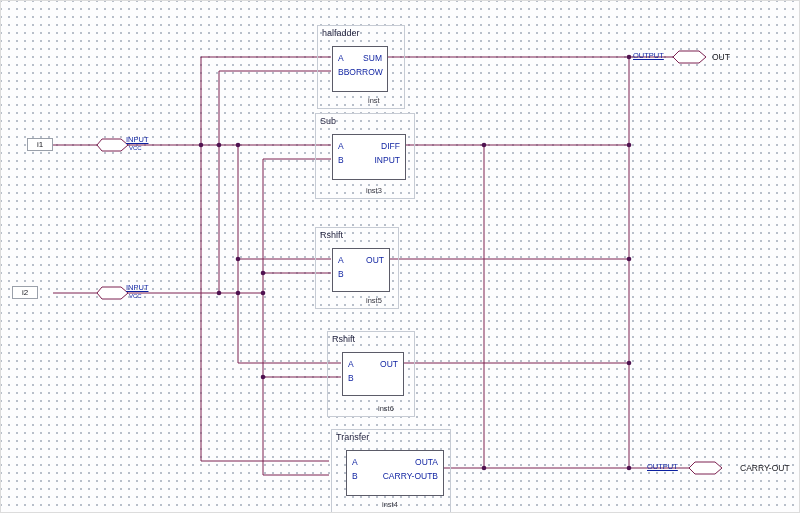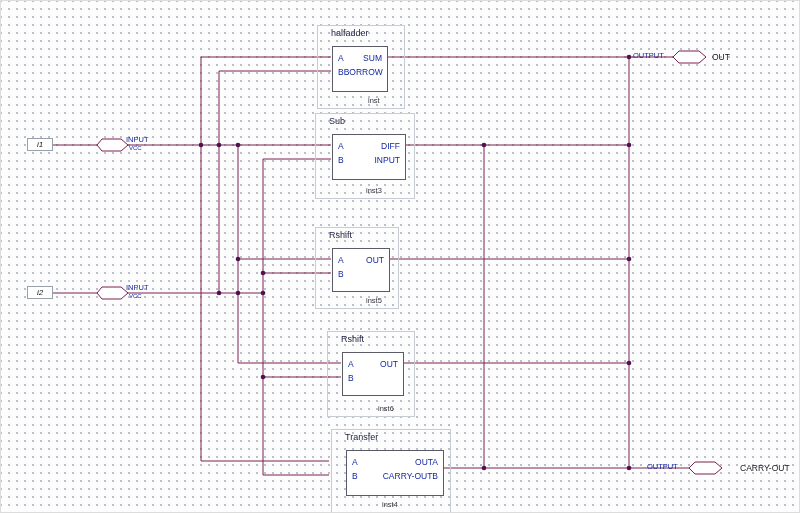--- a/index.html
+++ b/index.html
@@ -9,30 +9,30 @@
     background-image:radial-gradient(circle,#b8bfca 0.8px,rgba(0,0,0,0) 0.9px);
     background-size:8px 8px;background-position:4px 4px;
     font-family:"Liberation Sans",sans-serif;
     border:1px solid #dcdcdc;box-sizing:border-box;
   }
   svg.wires{position:absolute;left:0;top:0;width:800px;height:513px;}
   line.w{stroke:var(--wire,#7c2150);stroke-width:1;}
   circle.dot{fill:var(--junction,#4f1250);}
   polygon.tag{fill:#ffffff;stroke:var(--wire,#7c2150);stroke-width:1;}
   .block{position:absolute;border:1px solid #c6cbd4;}
-  .btitle{position:absolute;left:4px;top:2px;font-size:9px;color:#23233f;white-space:nowrap;margin-left:9px;}
+  .btitle{position:absolute;left:4px;top:2px;font-size:9px;color:#23233f;white-space:nowrap;}
   .ibox{position:absolute;border:1px solid #5b5b68;background:#ffffff;
         padding:4px 5px 0 5px;box-sizing:border-box;}
   .prow{height:14px;display:flex;justify-content:space-between;align-items:center;}
   .pl,.pr{font-size:8.5px;line-height:1;color:var(--port_text,#0b1fa0);white-space:nowrap;}
   .binst{position:absolute;left:6px;bottom:3px;font-size:7.5px;color:#35353f;margin-left:44px;}
   .pin-name-box{position:absolute;width:26px;height:13px;border:1px solid #9aa0aa;background:#fff;
         box-sizing:border-box;display:flex;align-items:center;justify-content:center;
-        font-size:8px;color:#16161c;font-style:italic;}
-  .pin-label{position:absolute;font-size:7.5px;color:var(--pin_text,#0b1fa0);white-space:nowrap;}
+        font-size:8px;color:#16161c;}
+  .pin-label{position:absolute;font-size:7.5px;color:var(--pin_text,#0b1fa0);white-space:nowrap;text-decoration:underline;}
   .pin-vcc{position:absolute;font-size:6px;color:var(--pin_text,#0b1fa0);white-space:nowrap;}
   .pin-name{position:absolute;font-size:8.5px;color:#16161c;white-space:nowrap;}
 </style>
 </head>
 <body>
 
 <div class="canvas">
 
   <svg class="wires">
 
@@ -156,21 +156,21 @@
         <span class="pr">CARRY-OUTB</span>
       </div>
     </div>
     <div class="binst">inst4</div>
   </div>
 
   <div class="pin-name-box" style="left:26px;top:137px">i1</div>
   <div class="pin-label" style="left:125px;top:134px">INPUT</div>
   <div class="pin-vcc" style="left:128px;top:144px">VCC</div>
 
-  <div class="pin-name-box" style="left:26px;top:285px">i2</div>
+  <div class="pin-name-box" style="left:11px;top:285px">i2</div>
   <div class="pin-label" style="left:125px;top:282px">INPUT</div>
   <div class="pin-vcc" style="left:128px;top:292px">VCC</div>
 
   <div class="pin-label" style="left:632px;top:50px">OUTPUT</div>
   <div class="pin-name" style="left:711px;top:51px">OUT</div>
 
   <div class="pin-label" style="left:646px;top:461px">OUTPUT</div>
   <div class="pin-name" style="left:739px;top:462px">CARRY-OUT</div>
 
 </div>

